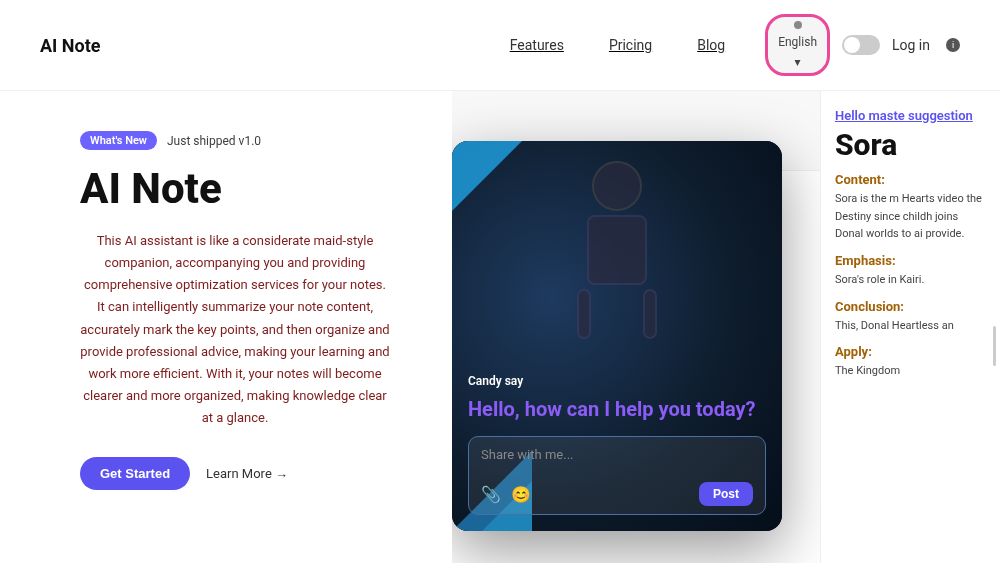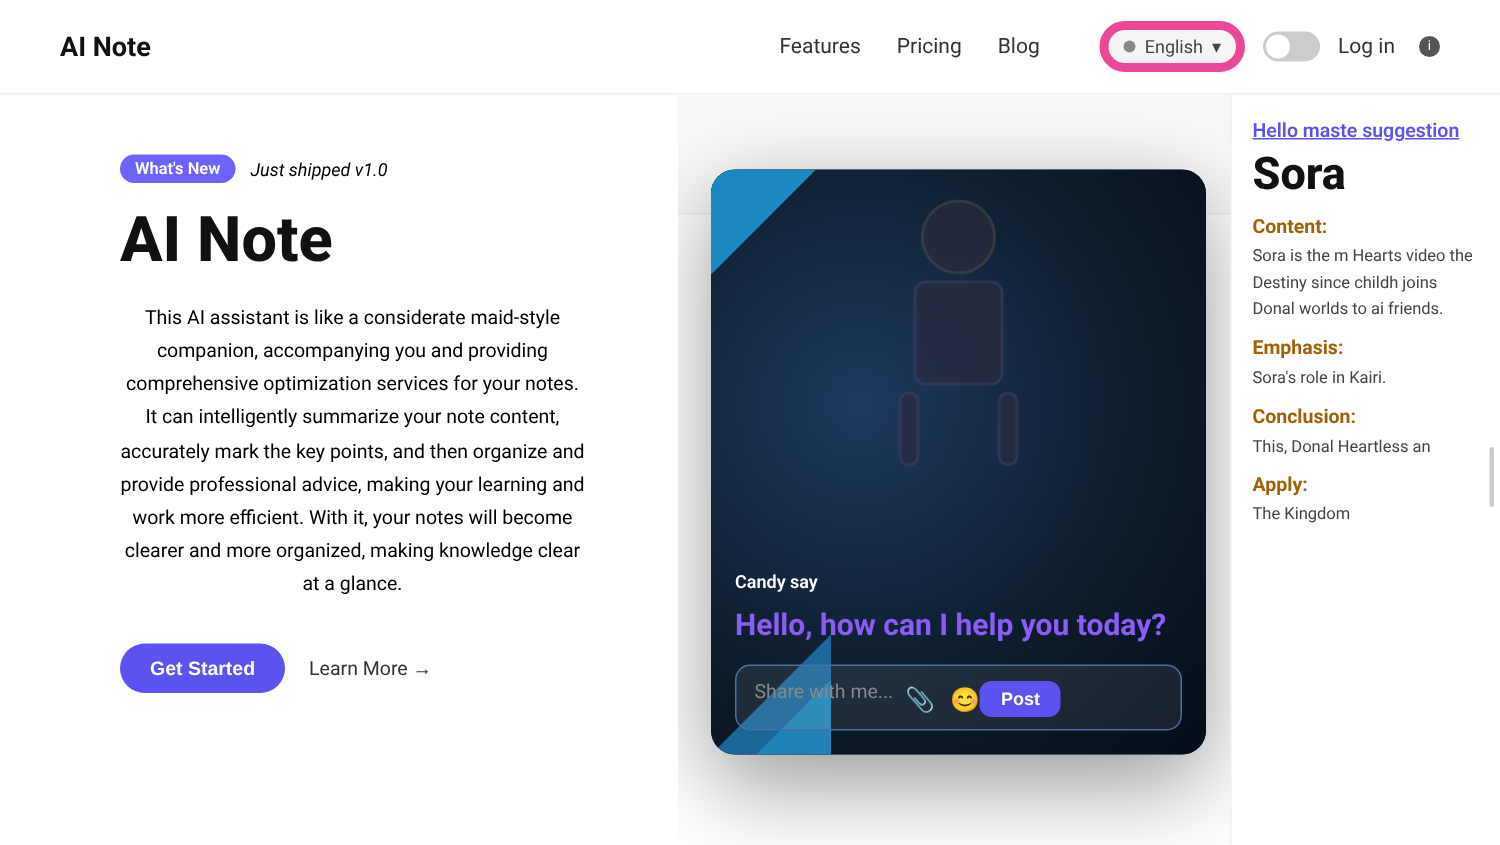--- a/index.html
+++ b/index.html
@@ -23,45 +23,47 @@
       background: #fff;
     }
     .nav-logo {
       font-size: 18px;
       font-weight: 700;
       color: #111;
       margin-right: auto;
     }
     .nav-links {
       display: flex;
-      gap: 24px;
+      gap: 45px;
       margin-right: 40px;
+      text-decoration: underline;
     }
     .nav-link {
       font-size: 14px;
       color: #333;
       text-decoration: none;
       cursor: pointer;
     }
     .nav-right {
       display: flex;
       align-items: center;
       gap: 12px;
     }
     .nav-language {
       display: flex;
       align-items: center;
       gap: 6px;
       background: #f5f5f5;
-      border: 6px solid #ec4899;
+      border: 3px solid #ec4899;
       border-radius: 20px;
       padding: 4px 10px;
       font-size: 12px;
       color: #444;
       cursor: pointer;
+      flex-direction: column;
     }
     .nav-language .dot {
       width: 8px;
       height: 8px;
       background: #888;
       border-radius: 50%;
     }
     .nav-toggle {
       width: 38px;
       height: 20px;
@@ -126,33 +128,32 @@
     .badge-new {
       background: #6c63ff;
       color: #fff;
       font-size: 11px;
       padding: 3px 10px;
       border-radius: 12px;
       font-weight: 600;
     }
     .badge-version {
       font-size: 12px;
-      color: #000000;
-      font-style: italic;
+      color: #404040;
     }
     .hero-title {
       font-size: 42px;
       font-weight: 800;
       color: #111;
       margin-bottom: 18px;
       line-height: 1.1;
     }
     .hero-desc {
       font-size: 13px;
-      color: #000000;
+      color: #7f1d1d;
       line-height: 1.7;
       text-align: center;
       margin-bottom: 28px;
       max-width: 310px;
     }
     .hero-buttons {
       display: flex;
       align-items: center;
       gap: 16px;
     }
@@ -194,21 +195,21 @@
       border-bottom: 1px solid #eee;
       display: flex;
       align-items: center;
       justify-content: center;
     }
 
     
     .chat-widget {
       position: absolute;
       top: 50px;
-      left: 22px;
+      left: 0;
       width: 330px;
       height: 390px;
       background: #1a1a2e;
       border-radius: 16px;
       overflow: hidden;
       box-shadow: 0 20px 60px rgba(0,0,0,0.4);
       display: flex;
       flex-direction: column;
     }
 
@@ -319,21 +320,22 @@
       color: #8b5cf6;
       line-height: 1.3;
       margin-bottom: 6px;
     }
     .chat-input-area {
       background: rgba(255,255,255,0.08);
       border: 1.5px solid #4a6fa5;
       border-radius: 10px;
       padding: 10px 12px 8px;
       display: flex;
-      gap: 8px;
+      flex-direction: column;
+      gap: 20px;
     }
     .chat-input-placeholder {
       font-size: 13px;
       color: #888;
     }
     .chat-input-actions {
       display: flex;
       align-items: center;
       justify-content: space-between;
     }
@@ -482,21 +484,21 @@
             <button class="chat-post-btn">Post</button>
           </div>
         </div>
       </div>
     </div>
 
     <div class="right-panel">
       <div class="panel-hello">Hello maste suggestion</div>
       <div class="panel-title">Sora</div>
       <div class="panel-section-label">Content:</div>
-      <div class="panel-text">Sora is the m Hearts video the Destiny since childh joins Donal worlds to ai friends.</div>
+      <div class="panel-text">Sora is the m Hearts video the Destiny since childh joins Donal worlds to ai provide.</div>
       <div class="panel-section-label">Emphasis:</div>
       <div class="panel-text">Sora's role in Kairi.</div>
       <div class="panel-section-label">Conclusion:</div>
       <div class="panel-text">This, Donal Heartless an</div>
       <div class="panel-section-label">Apply:</div>
       <div class="panel-text">The Kingdom</div>
       <div class="scrollbar-indicator"></div>
     </div>
 
   </div>

